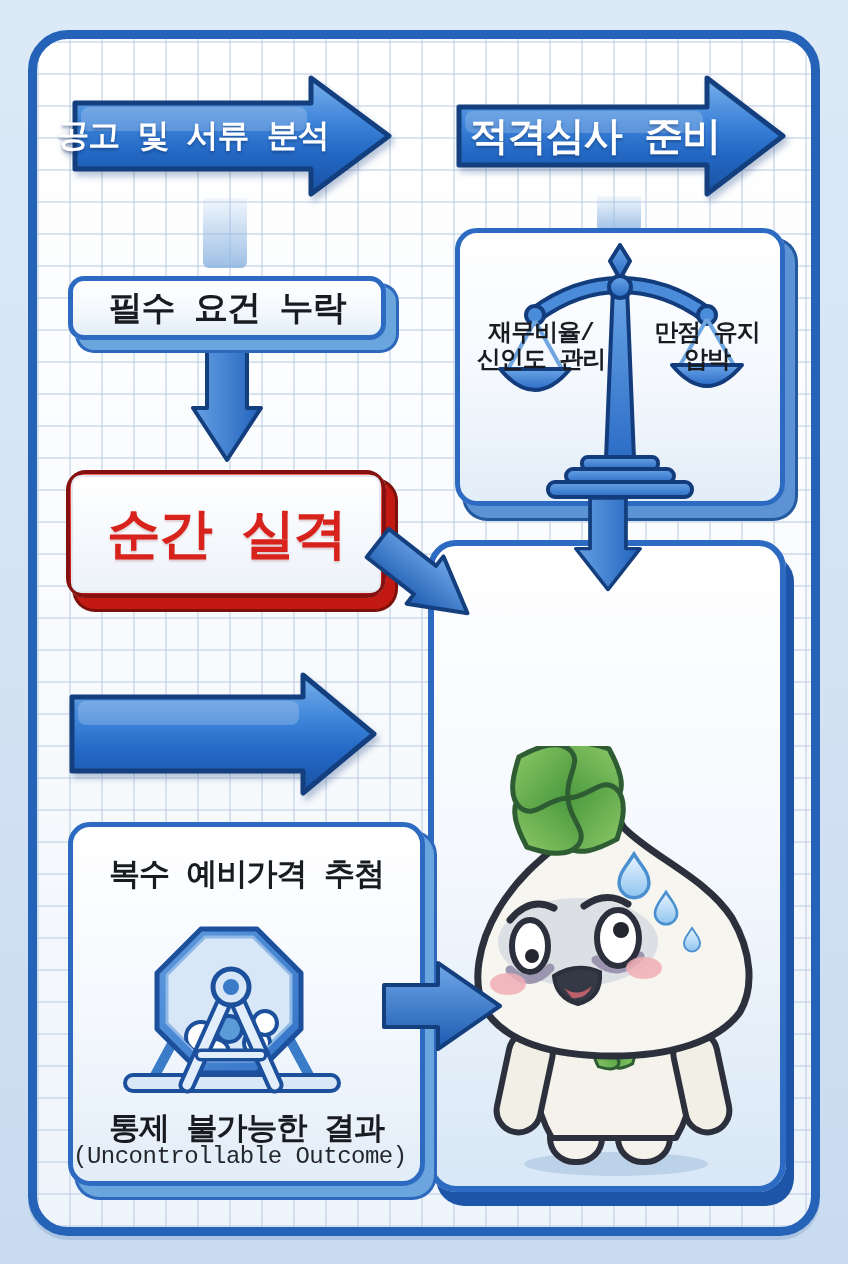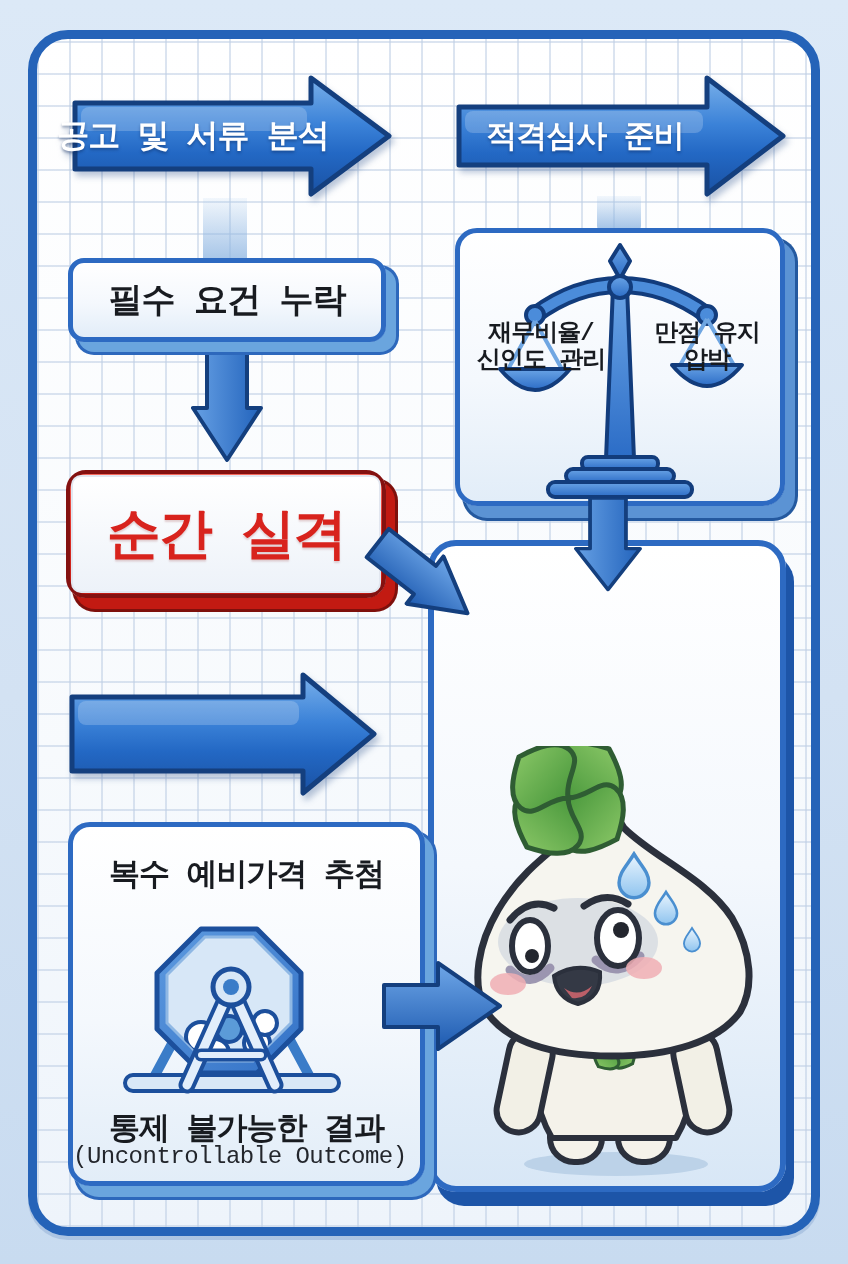--- a/index.html
+++ b/index.html
@@ -108,33 +108,33 @@
           <linearGradient id="g2" x1="0" y1="0" x2="0" y2="1">
         <stop offset="0" stop-color="#79b0ea"></stop>
             <stop offset=".4" stop-color="#3b82d8"></stop>
         <stop offset=".65" stop-color="#2368c4"></stop>
             <stop offset="1" stop-color="#1a52a4"></stop>
       </linearGradient>
         </defs>
       <polygon points="4,35 252,35 252,6 328,64 252,122 252,93 4,93" fill="url(#g2)" stroke="#143f7e" stroke-width="5" stroke-linejoin="round"></polygon>
       <rect x="10" y="39" width="238" height="22" rx="8" fill="#ffffff" opacity="0.20"></rect>
     </svg>
-    <div class="lbl" style="left:6px;top:35px;width:248px;height:58px;font-size:31px;">적격심사 준비</div>
+    <div class="lbl" style="left:16px;top:35px;width:248px;height:58px;font-size:39px;">적격심사 준비</div>
   </div>
 
   <svg class="abs z5" style="left:191px;top:344px;" width="72" height="120" viewBox="0 0 72 120">
     <defs>
         <linearGradient id="g3" x1="0" y1="0" x2="1" y2="0">
       <stop offset="0" stop-color="#66a0e4"></stop>
           <stop offset="1" stop-color="#2263bc"></stop>
     </linearGradient>
       </defs>
     <polygon points="16,0 56,0 56,64 70,64 36,116 2,64 16,64" fill="url(#g3)" stroke="#143f7e" stroke-width="4" stroke-linejoin="round"></polygon>
   </svg>
-  <div class="abs wbox missing z6" style="left:68px;top:258px;width:318px;height:84px;align-items:center;">
+  <div class="abs wbox missing z6" style="left:68px;top:276px;width:318px;height:64px;align-items:center;">
     <span style="font-size:34px;font-weight:bold;color:#181b20;letter-spacing:-1px;white-space:nowrap;">필수 요건 누락</span>
   </div>
 
   <div class="abs wbox scalebox z6" style="left:455px;top:228px;width:330px;height:278px;border-radius:22px;">
     <svg class="abs" style="left:0;top:8px;" width="330" height="260" viewBox="0 0 330 260">
       <defs>
           <linearGradient id="g4" x1="0" y1="0" x2="0" y2="1">
         <stop offset="0" stop-color="#6aa4e6"></stop>
             <stop offset="1" stop-color="#2b6cc6"></stop>
       </linearGradient>

